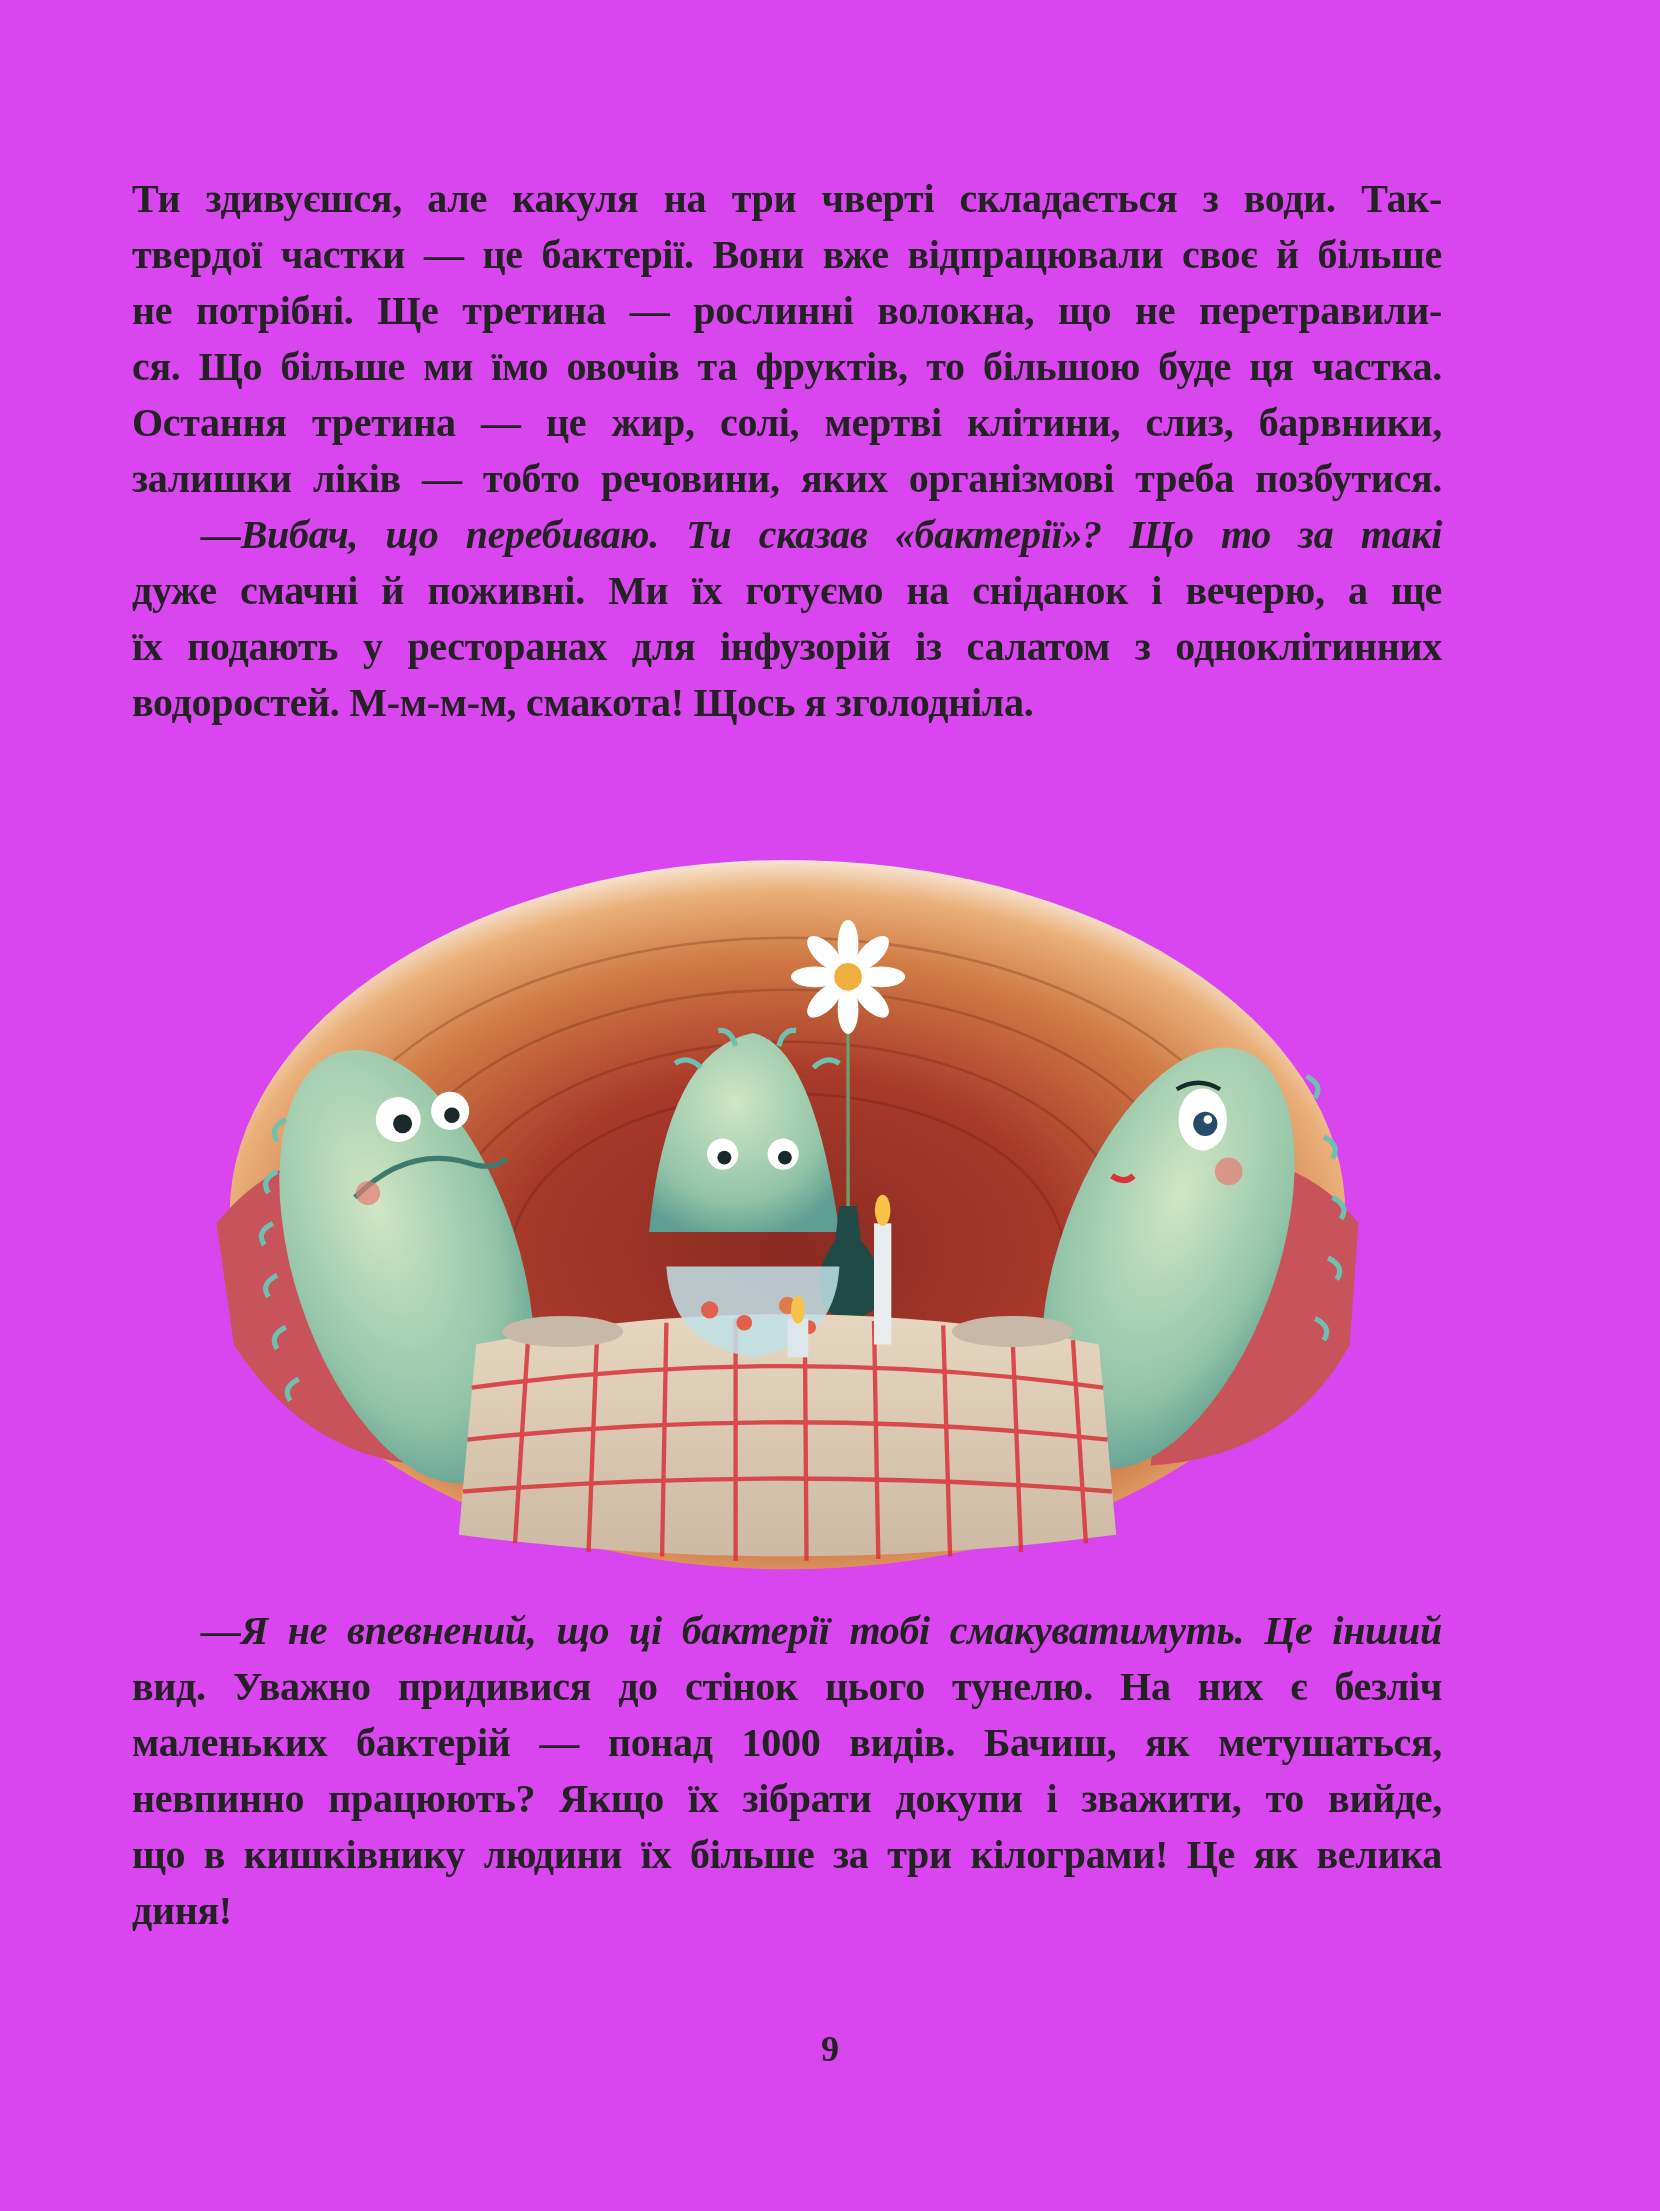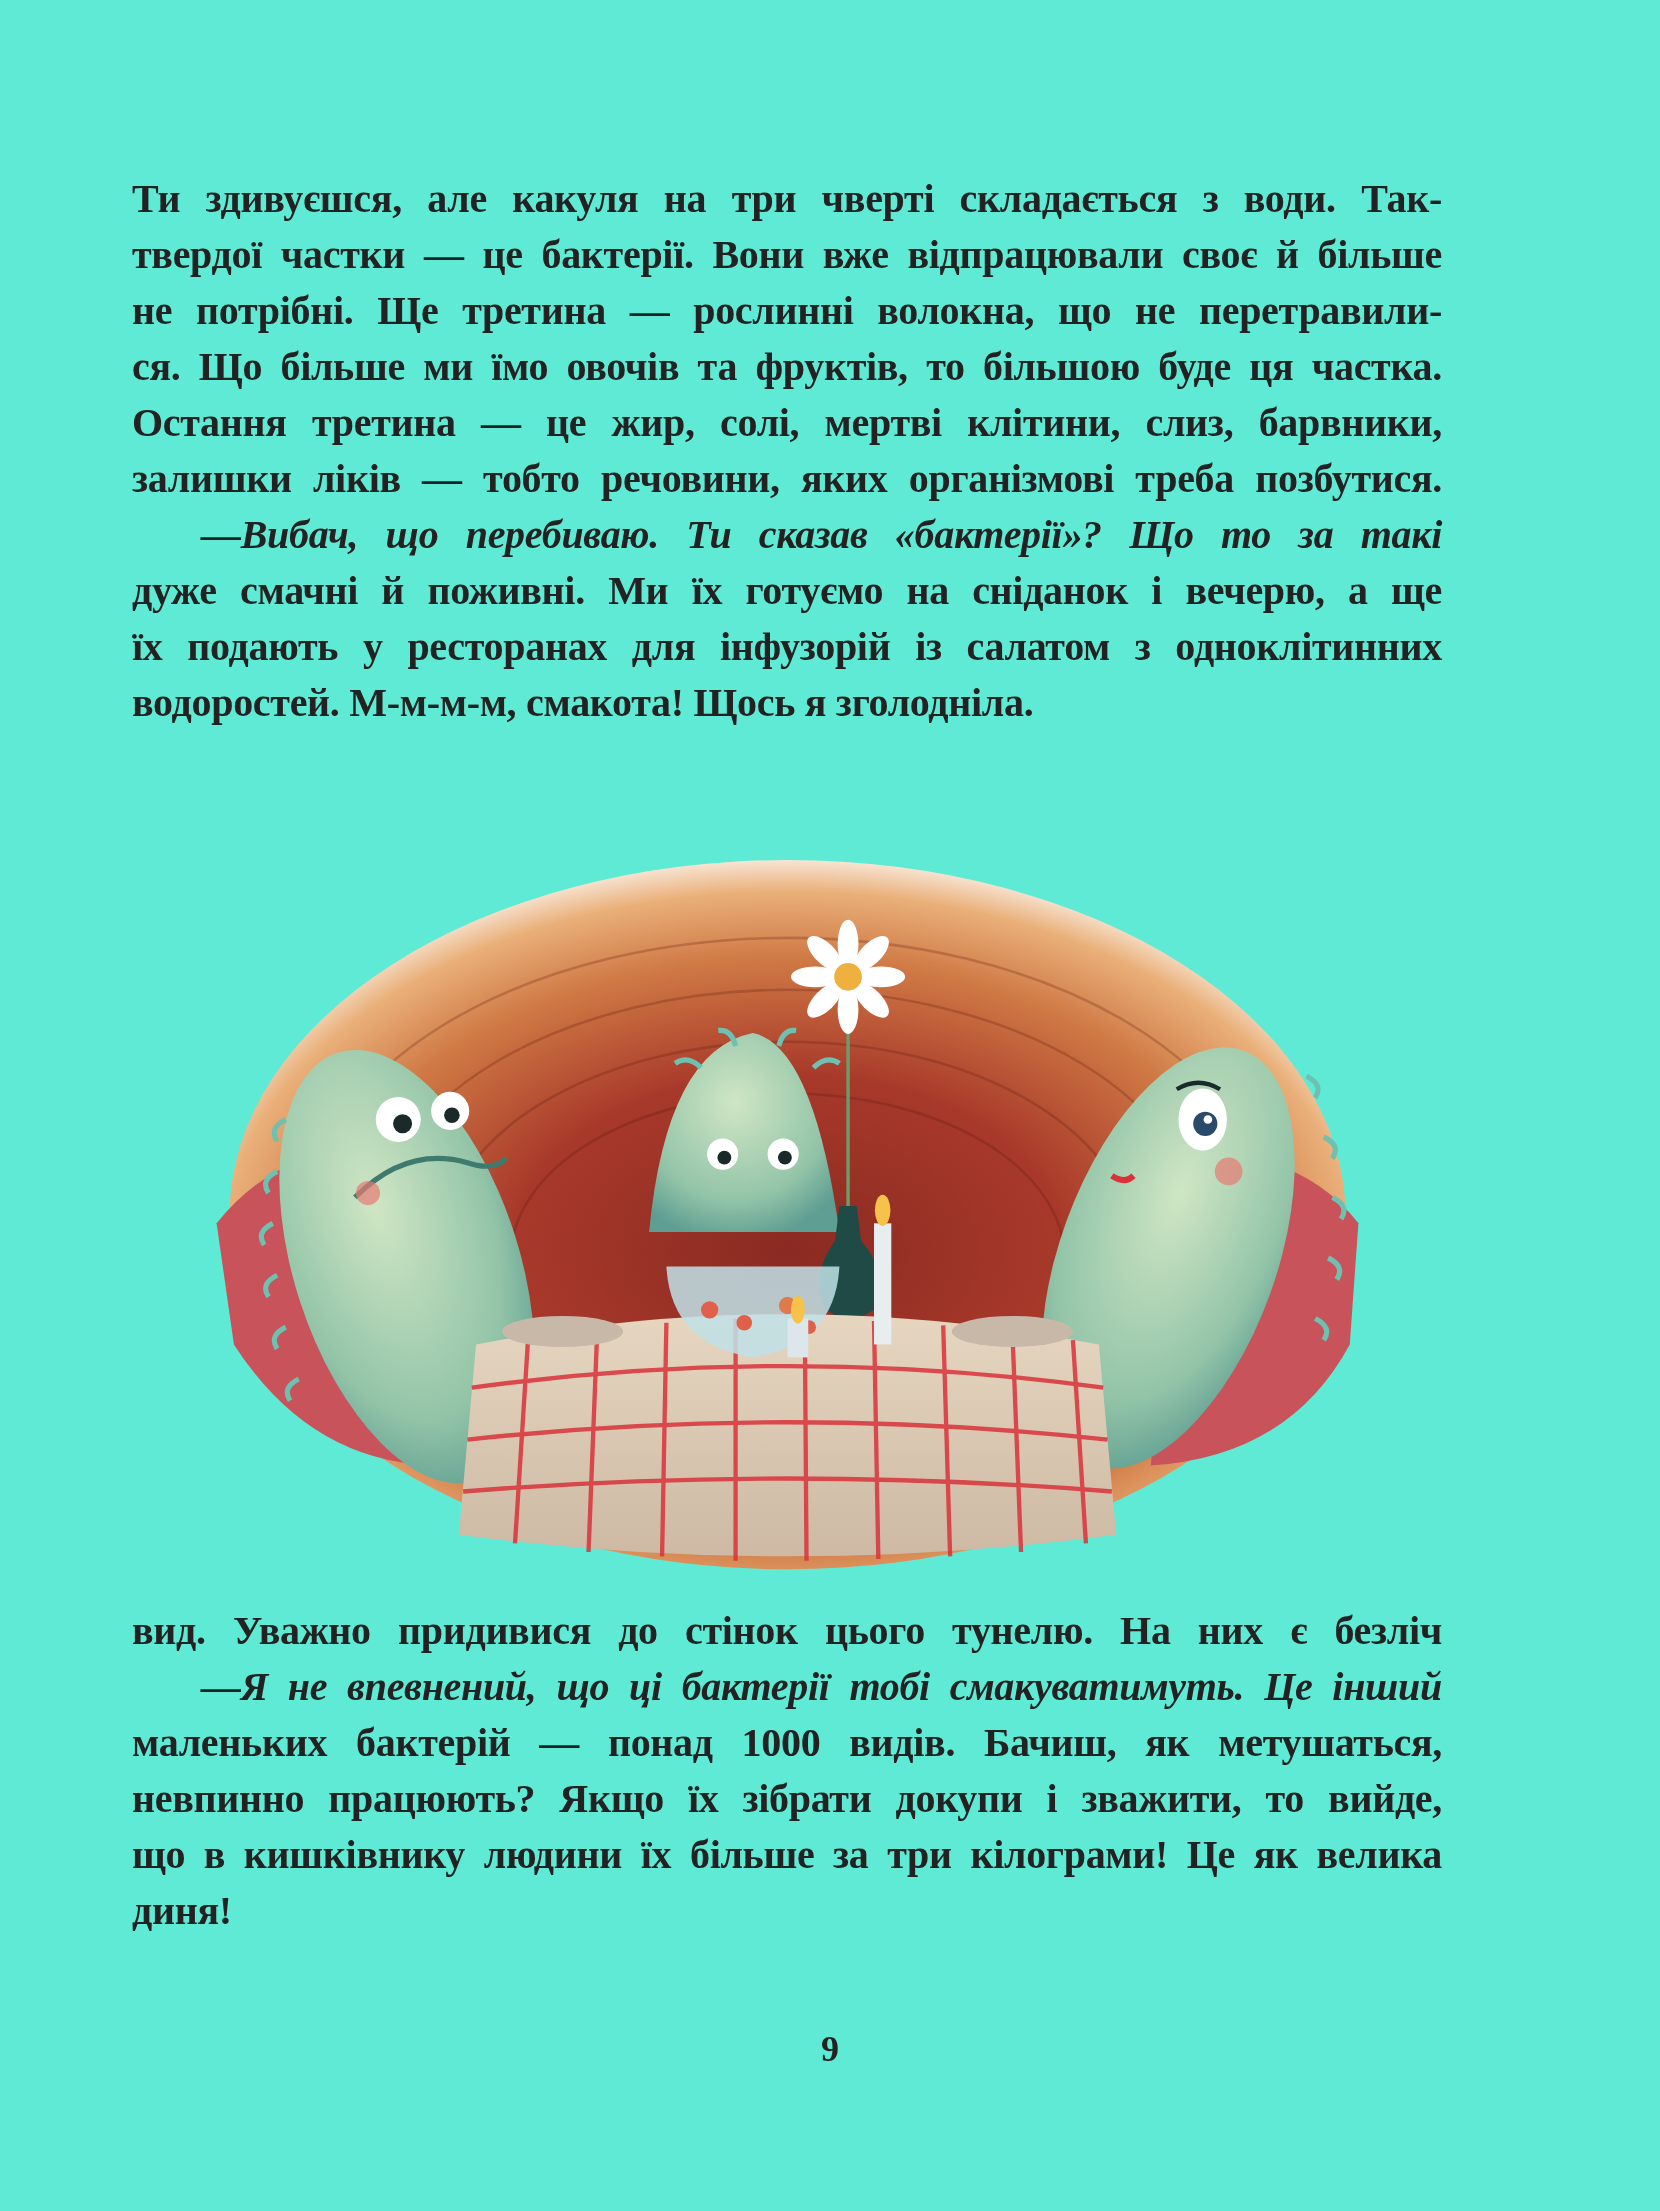--- a/index.html
+++ b/index.html
@@ -1,17 +1,17 @@
 <!DOCTYPE html>
 <html style="font-size:14px"><head>
 <meta charset="utf-8">
 <style>
   html, body { margin: 0; padding: 0; background: #ffffff; }
   body { width: 1660px; height: 2211px; position: relative; overflow: hidden; }
-  .page { position: absolute; left: 0; top: 0; width: 1660px; height: 2211px; background: #5eead4; }
+  .page { position: absolute; left: 0; top: 0; width: 1660px; height: 2211px; background: #d946ef; }
   .text-block {
     position: absolute; left: 132px; width: 1310px;
     font-family: "Liberation Serif", "DejaVu Serif", serif;
     font-size: 40px; line-height: 56px; color: #222222;
     font-weight: bold; letter-spacing: -0.3px;
     text-align: justify;
   }
   .text-block .line { display: block; height: 56px; white-space: nowrap; text-align-last: justify; text-align: justify; }
   .text-block .line.last { text-align-last: left; }
   .text-block .line.indent { padding-left: 69px; font-style: italic; }
@@ -147,22 +147,22 @@
         <circle cx="725" cy="540" r="8" fill="#e0604a"></circle>
 
       <rect x="700" y="530" width="24" height="45" fill="#dde6ea"></rect>
       <ellipse cx="712" cy="520" rx="8" ry="16" fill="#f7c24a"></ellipse>
       <rect x="800" y="420" width="20" height="140" fill="#e8eef0"></rect>
       <ellipse cx="810" cy="405" rx="9" ry="18" fill="#f7c24a"></ellipse>
     </svg>
   </div>
 
   <div class="text-block lower">
+    <span class="line indent">—Я не впевнений, що ці бактерії тобі смакуватимуть. Це інший</span>
     <span class="line">вид. Уважно придивися до стінок цього тунелю. На них є безліч</span>
-    <span class="line indent">—Я не впевнений, що ці бактерії тобі смакуватимуть. Це інший</span>
     <span class="line">маленьких бактерій — понад 1000 видів. Бачиш, як метушаться,</span>
     <span class="line">невпинно працюють? Якщо їх зібрати докупи і зважити, то вийде,</span>
     <span class="line">що в кишківнику людини їх більше за три кілограми! Це як велика</span>
     <span class="line last">диня!</span>
   </div>
 
   <div class="page-number">9</div>
 </div>
 
 

